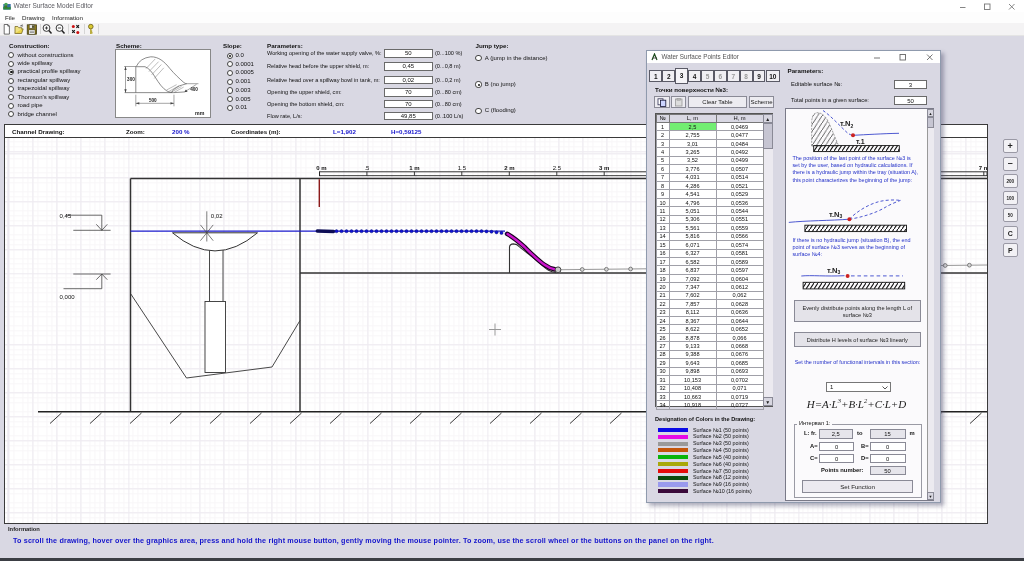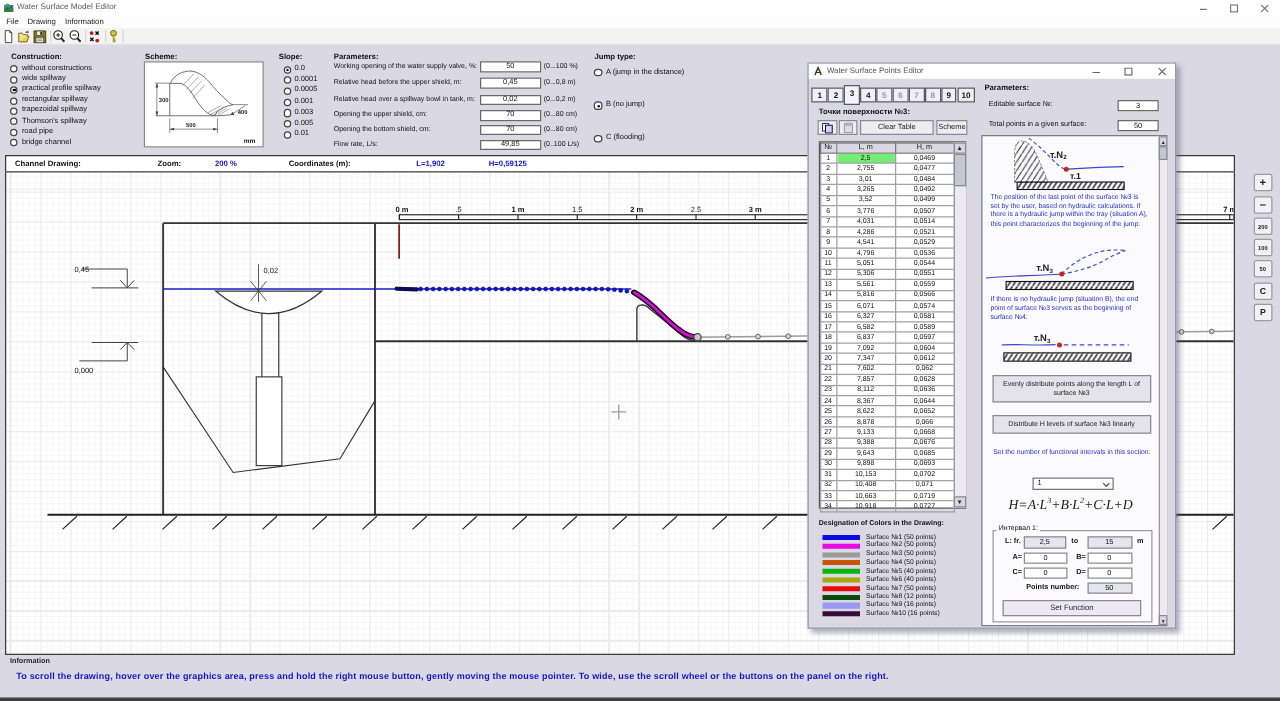--- a/index.html
+++ b/index.html
@@ -302,21 +302,21 @@
     <path d="M484 191.5 h12 M490 185.5 v12" stroke="#999" stroke-width="1"></path>
   </svg>
 <div class="sidebtn" style="top:139.2px;font-size:9px;line-height:13px;font-weight:bold">+</div>
 <div class="sidebtn" style="top:156.5px;font-size:9px;line-height:11px;font-weight:bold">–</div>
 <div class="sidebtn" style="top:173.8px;font-size:4.6px;line-height:13px;font-weight:bold">200</div>
 <div class="sidebtn" style="top:191.0px;font-size:4.6px;line-height:13px;font-weight:bold">100</div>
 <div class="sidebtn" style="top:208.4px;font-size:4.6px;line-height:13px;font-weight:bold">50</div>
 <div class="sidebtn" style="top:225.7px;font-size:7px;line-height:13px;font-weight:bold">C</div>
 <div class="sidebtn" style="top:243.0px;font-size:7px;line-height:13px;font-weight:bold">P</div>
 <div id="info1" class="abs">Information</div>
-<div id="info2" class="abs">To scroll the drawing, hover over the graphics area, press and hold the right mouse button, gently moving the mouse pointer. To wide, use the scroll wheel or the buttons on the panel on the right.</div>
+<div id="info2" class="abs">To scroll the drawing, hover over the graphics area, press and hold the right mouse button, gently moving the mouse pointer. To zoom, use the scroll wheel or the buttons on the panel on the right.</div>
 <div id="darkbar" class="abs"></div>
 <div id="dlg" class="abs">
     <div id="dlgtitle">
       <svg style="position:absolute;left:4px;top:2px" width="8" height="8" viewBox="0 0 8 8">
         <path d="M1 7 L3.5 1 L6 7" fill="none" stroke="#1a4a1a" stroke-width="1.2"></path>
         <path d="M2 5 h4" stroke="#333" stroke-width="0.8"></path>
       </svg>
       <span class="t">Water Surface Points Editor</span>
       <svg style="position:absolute;left:226px;top:3px" width="62" height="7" viewBox="0 0 62 7">
         <path d="M1 4 h6" stroke="#666" stroke-width="0.9"></path>

